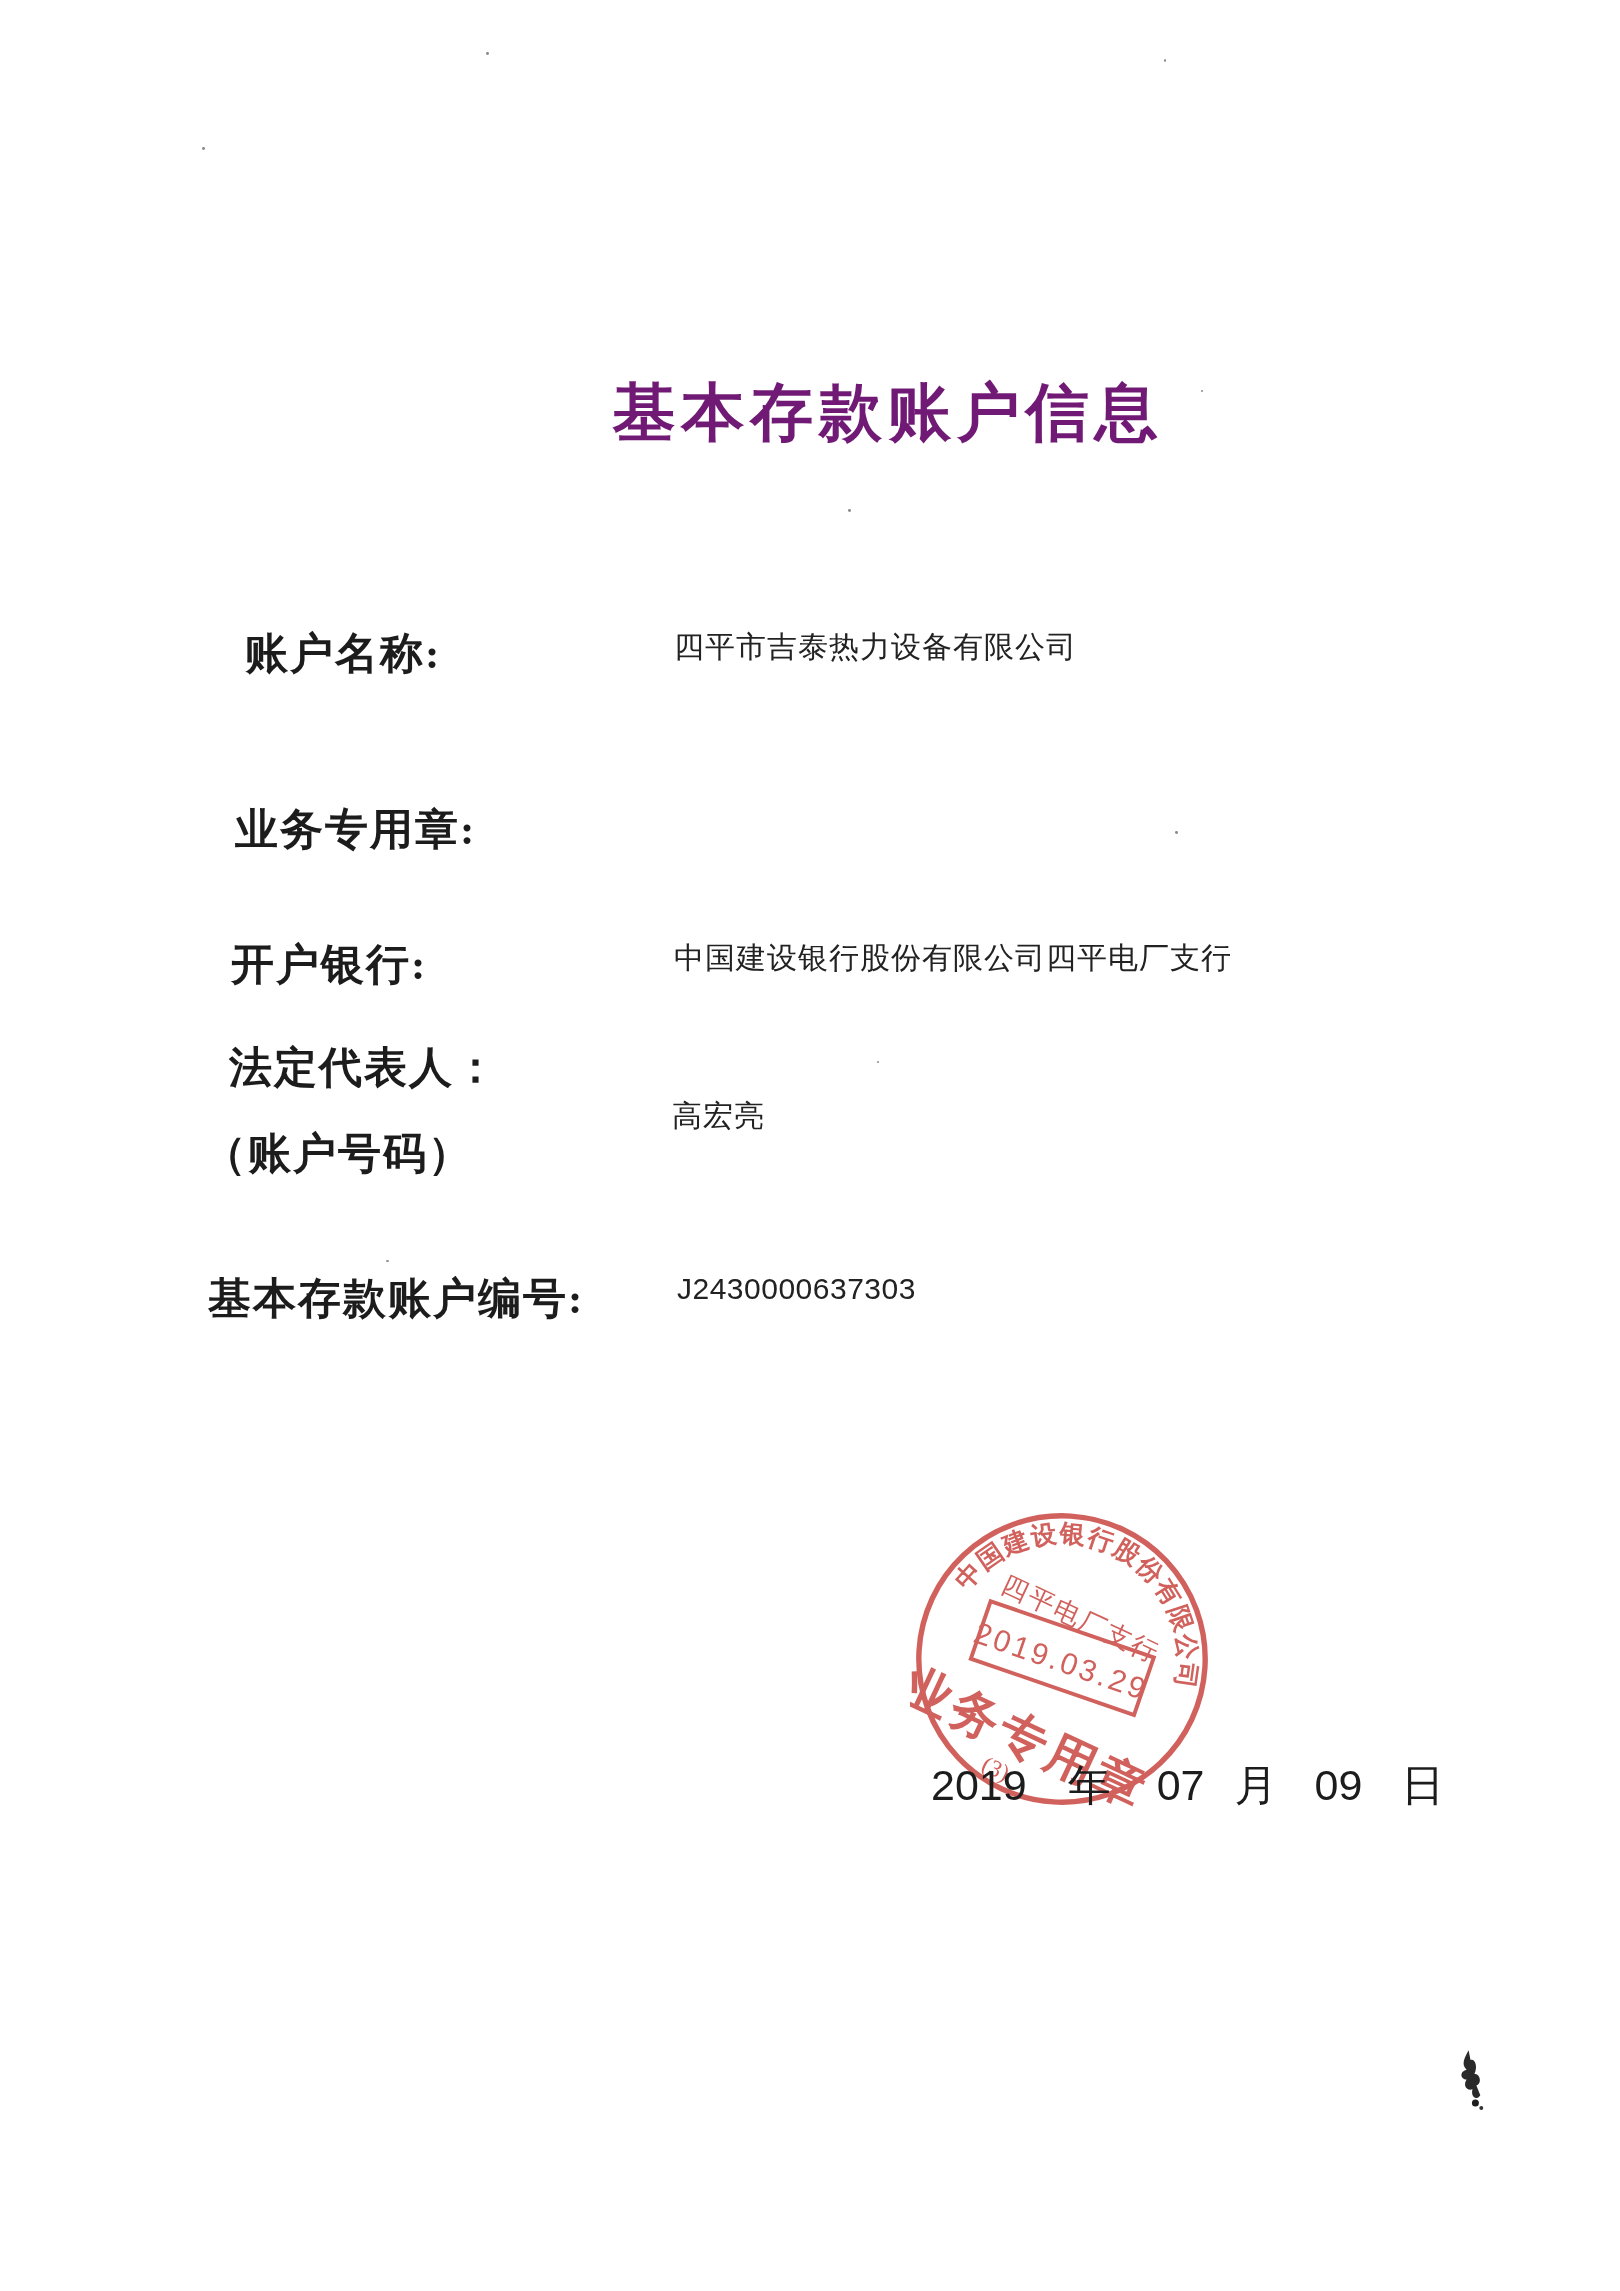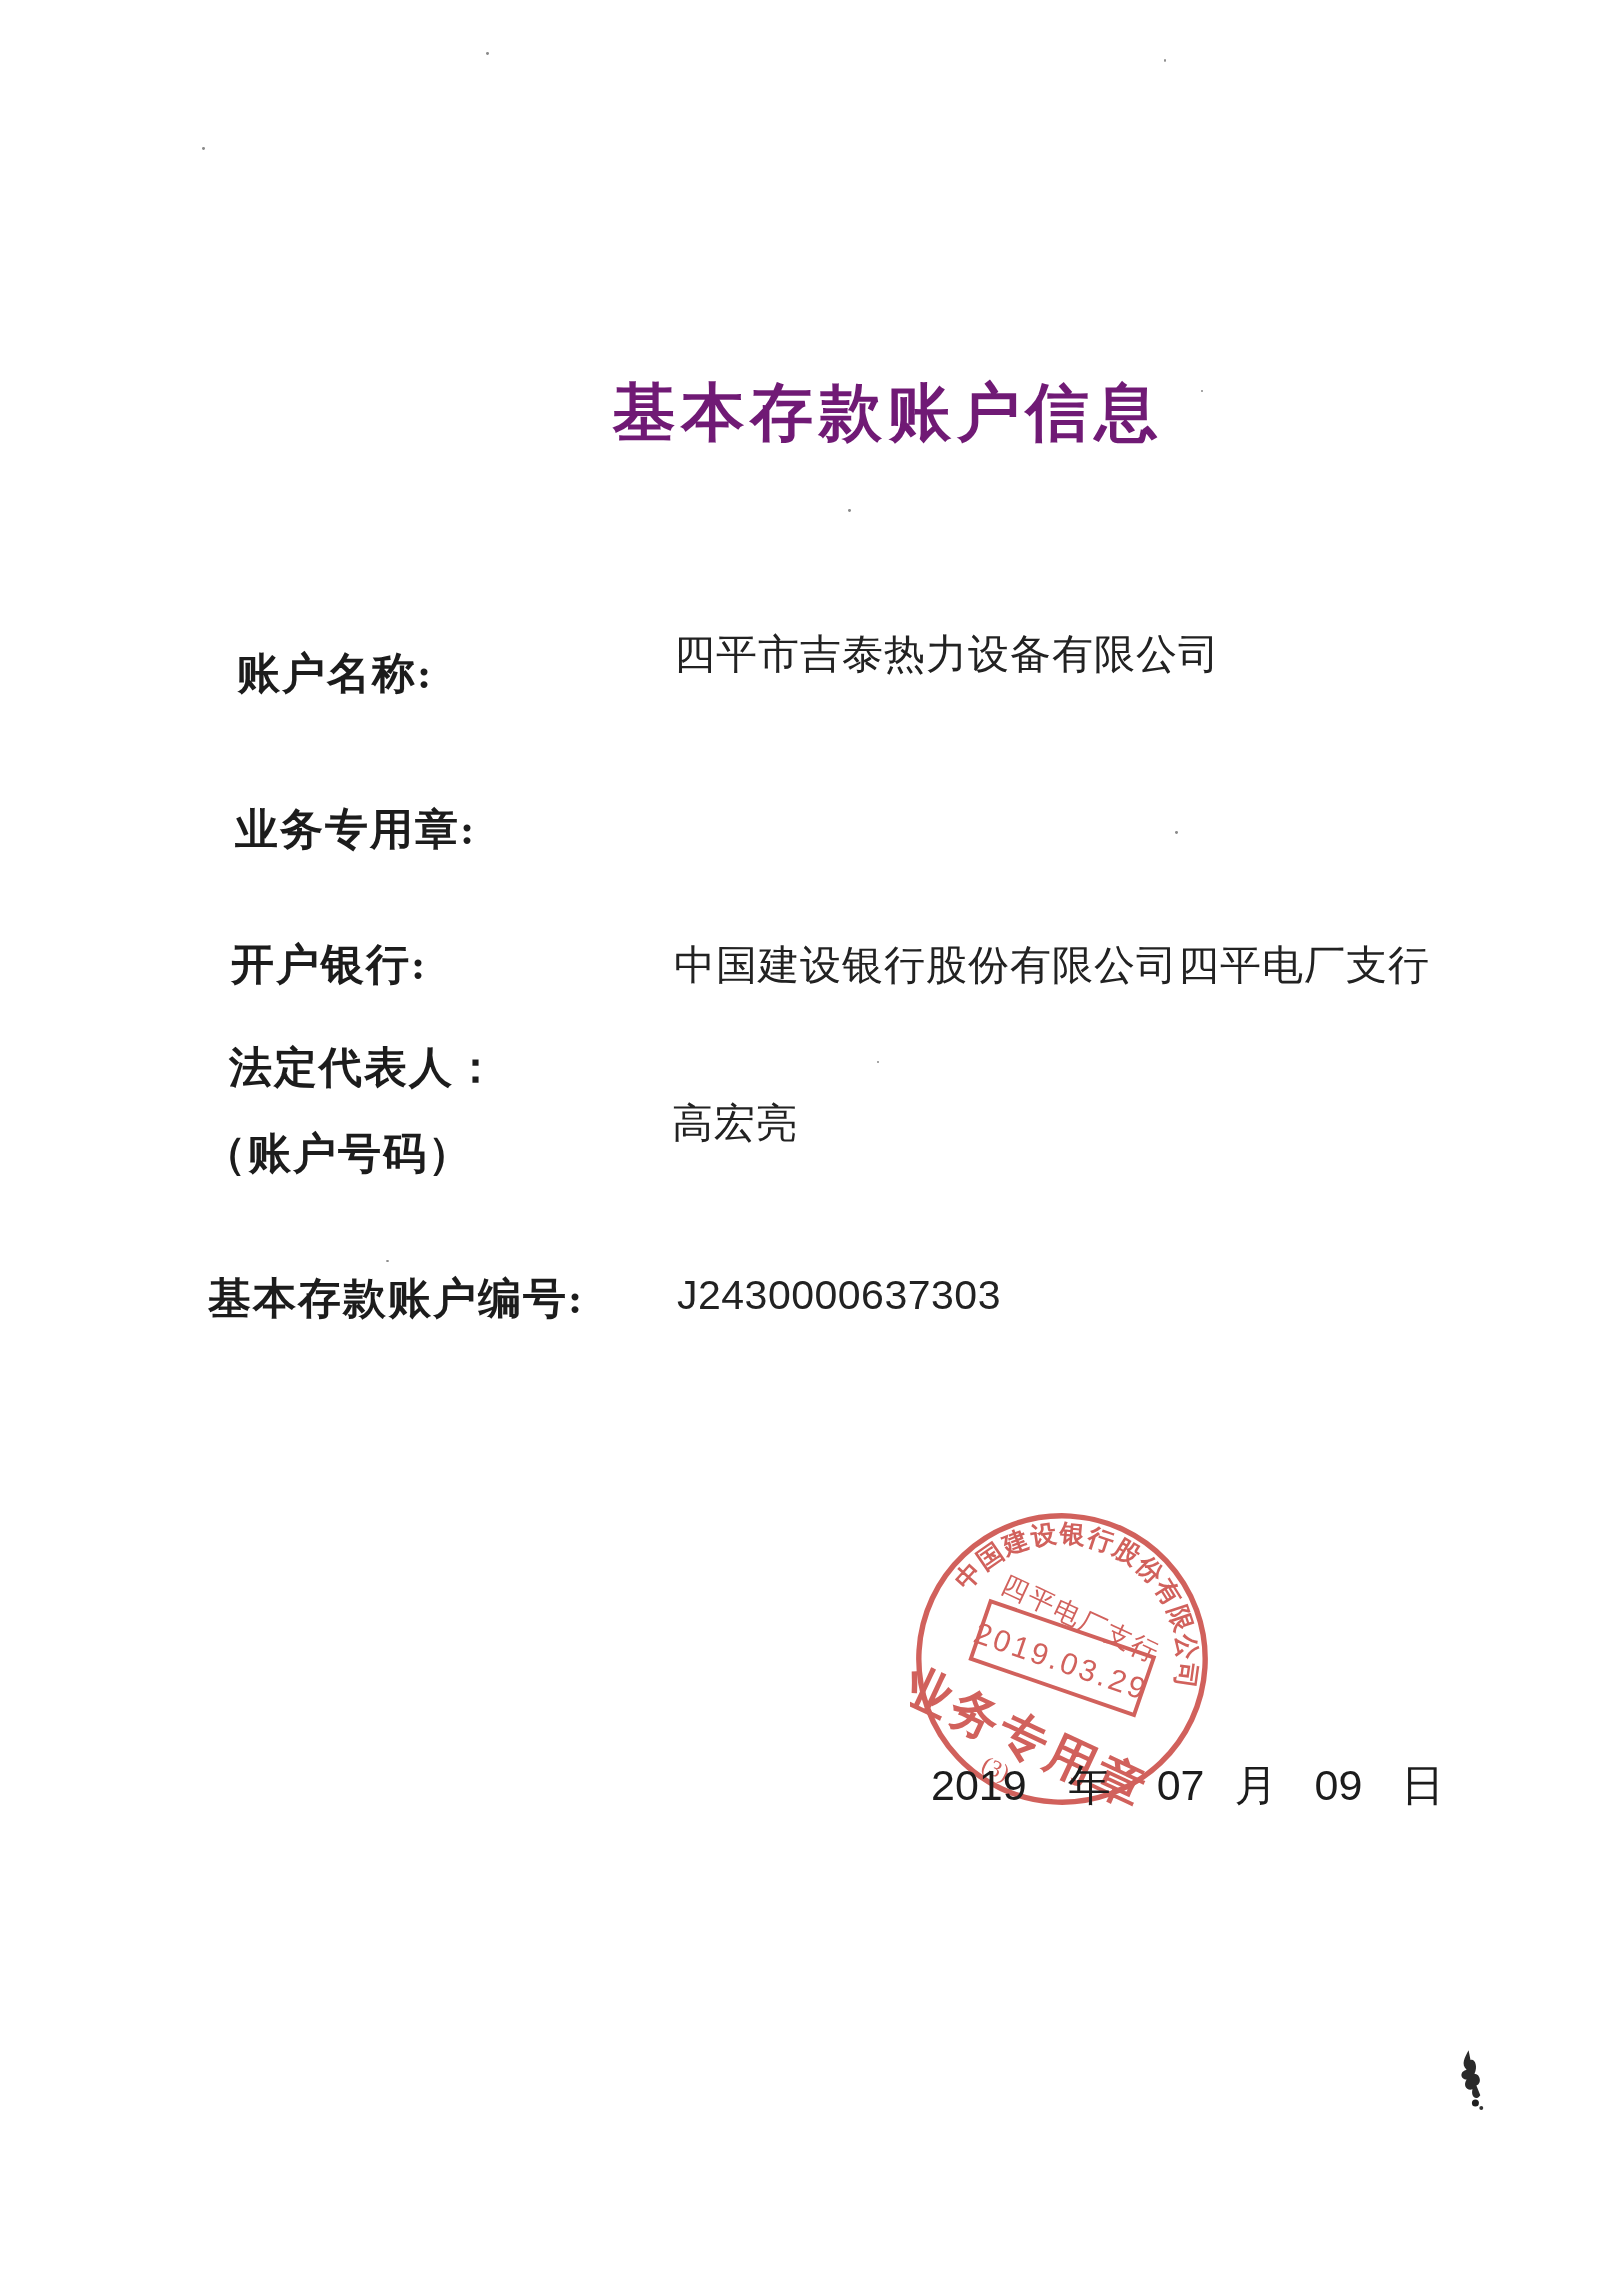--- a/index.html
+++ b/index.html
@@ -20,21 +20,21 @@
     color:#701a75;
   }
   .field-label{
     position:absolute;
     font-size:43px;font-weight:700;
     letter-spacing:2px;white-space:nowrap;
     color:#1c1c1c;
   }
   .field-value{
     position:absolute;
-    font-size:41px;font-weight:400;
+    font-size:30px;font-weight:400;
     letter-spacing:1px;white-space:nowrap;
     color:#222;
   }
   .num{
     font-family:"Liberation Sans","DejaVu Sans",sans-serif;
     letter-spacing:0.5px;
   }
   .date-line{
     position:absolute;
     top:1733px;left:931px;
@@ -63,21 +63,21 @@
     width:45px;height:67px;z-index:1;
   }
 </style>
 </head>
 <body>
 
 <div id="page">
 
   <div class="title">基本存款账户信息</div>
 
-  <div class="field-label" style="left:237px;top:625px;margin-top:20px;">账户名称:</div>
+  <div class="field-label" style="left:245px;top:625px;">账户名称:</div>
   <div class="field-value" style="left:674px;top:627px;">四平市吉泰热力设备有限公司</div>
 
   <div class="field-label" style="left:235px;top:801px;">业务专用章:</div>
 
   <div class="field-label" style="left:231px;top:936px;">开户银行:</div>
   <div class="field-value" style="left:674px;top:938px;">中国建设银行股份有限公司四平电厂支行</div>
 
   <div class="field-label" style="left:229px;top:1039px;">法定代表人：</div>
   <div class="field-label" style="left:203px;top:1125px;">（账户号码）</div>
   <div class="field-value" style="left:672px;top:1096px;">高宏亮</div>

